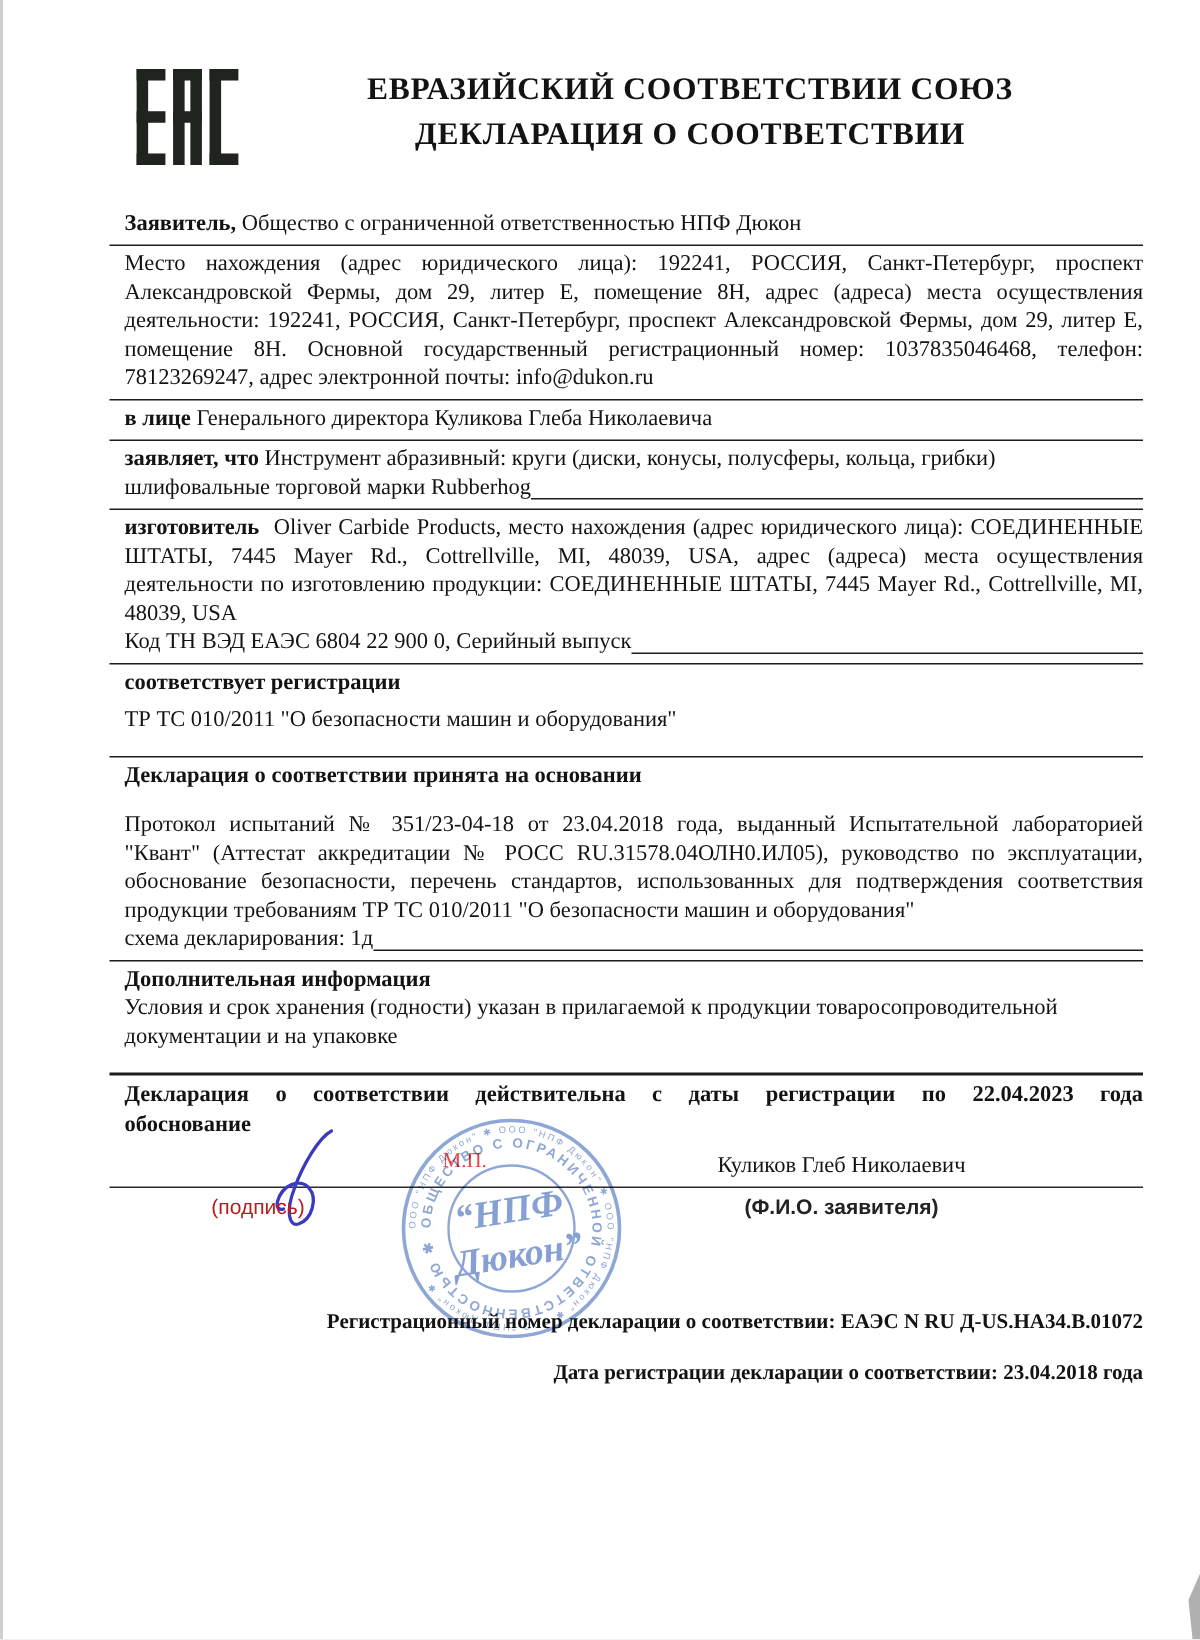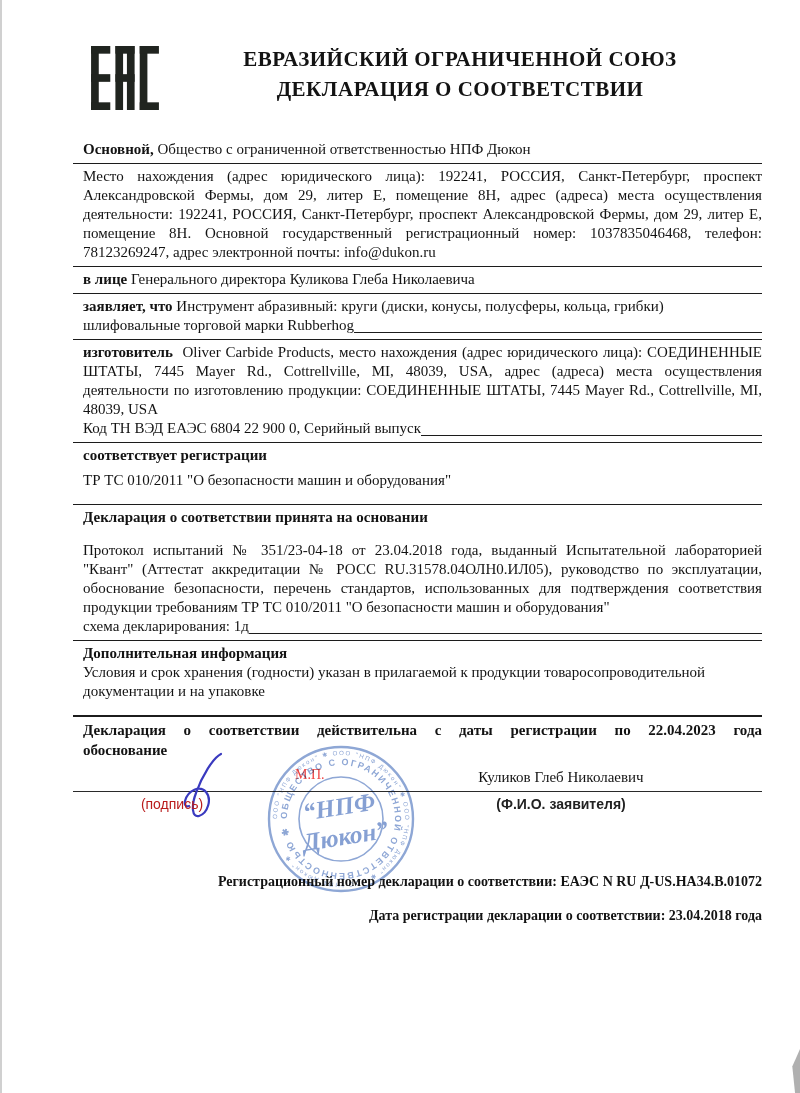--- a/index.html
+++ b/index.html
@@ -57,28 +57,28 @@
         <rect x="38" y="0" width="30" height="12"></rect>
           <rect x="38" y="44" width="30" height="12"></rect>
         <rect x="76" y="0" width="12" height="100"></rect>
           <rect x="76" y="0" width="30" height="12"></rect>
         <rect x="76" y="88" width="30" height="12"></rect>
       </g>
     </svg>
   </div>
 
   <div class="title">
-    <div>ЕВРАЗИЙСКИЙ ОГРАНИЧЕННОЙ СОЮЗ</div>
+    <div>ЕВРАЗИЙСКИЙ СООТВЕТСТВИИ СОЮЗ</div>
     <div>ДЕКЛАРАЦИЯ О СООТВЕТСТВИИ</div>
   </div>
 
   <div class="content">
     <div class="hdr-space"></div>
 
-    <p class="body-txt"><span class="b">Основной,</span> <span>Общество с ограниченной ответственностью НПФ Дюкон</span></p>
+    <p class="body-txt"><span class="b">Заявитель,</span> <span>Общество с ограниченной ответственностью НПФ Дюкон</span></p>
 
     <div class="hr"></div>
 
     <p class="body-txt just">Место нахождения (адрес юридического лица): 192241, РОССИЯ, Санкт-Петербург, проспект Александровской Фермы, дом 29, литер Е, помещение 8Н, адрес (адреса) места осуществления деятельности: 192241, РОССИЯ, Санкт-Петербург, проспект Александровской Фермы, дом 29, литер Е, помещение 8Н. Основной государственный регистрационный номер: 1037835046468, телефон: 78123269247, адрес электронной почты: info@dukon.ru</p>
 
     <div class="hr"></div>
 
     <p class="body-txt"><span class="b">в лице</span> <span>Генерального директора Куликова Глеба Николаевича</span></p>
 
     <div class="hr"></div>

